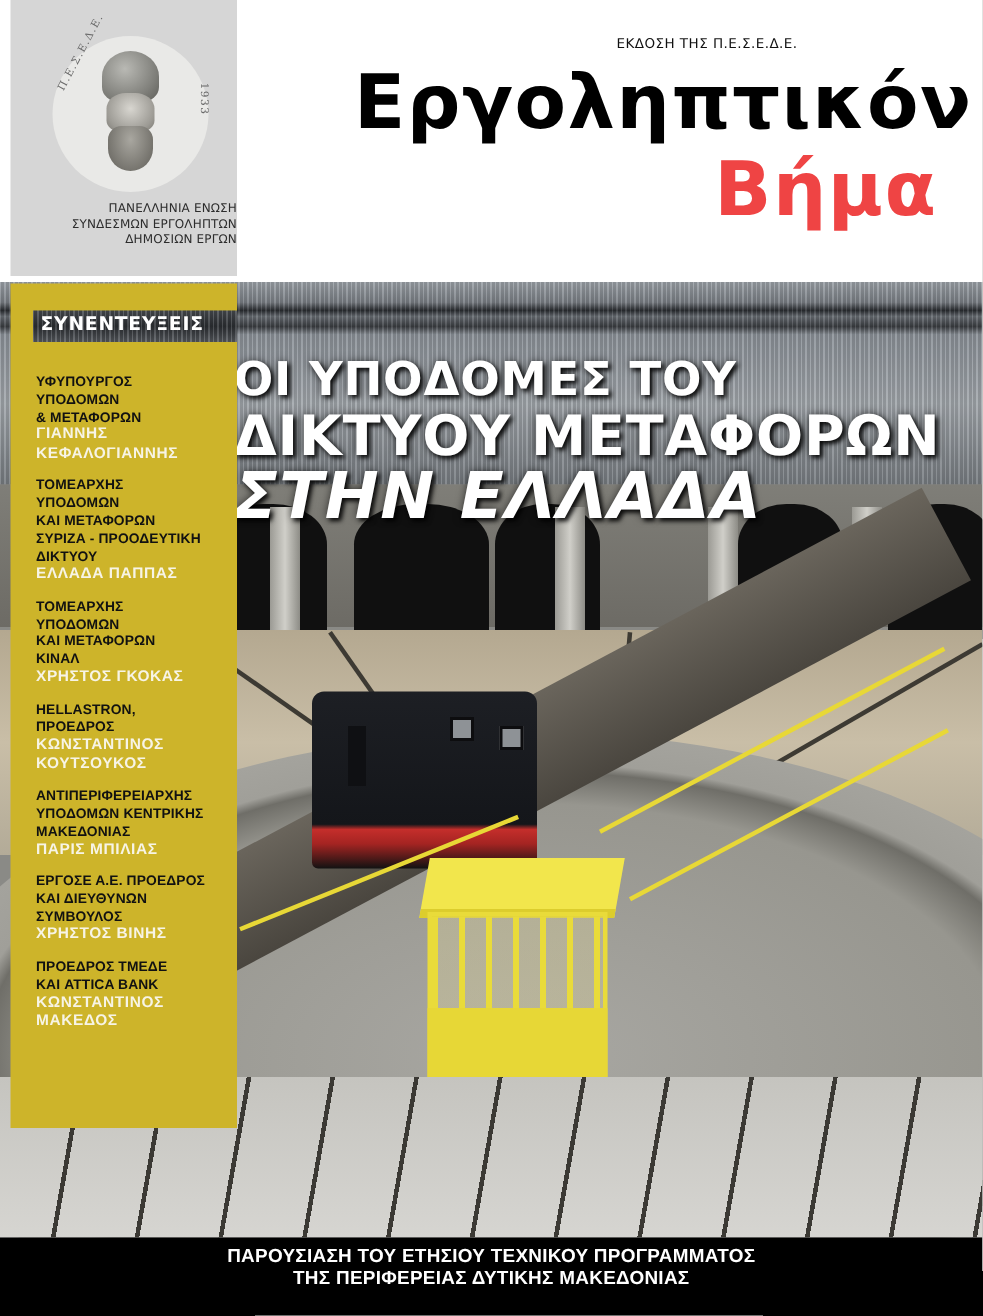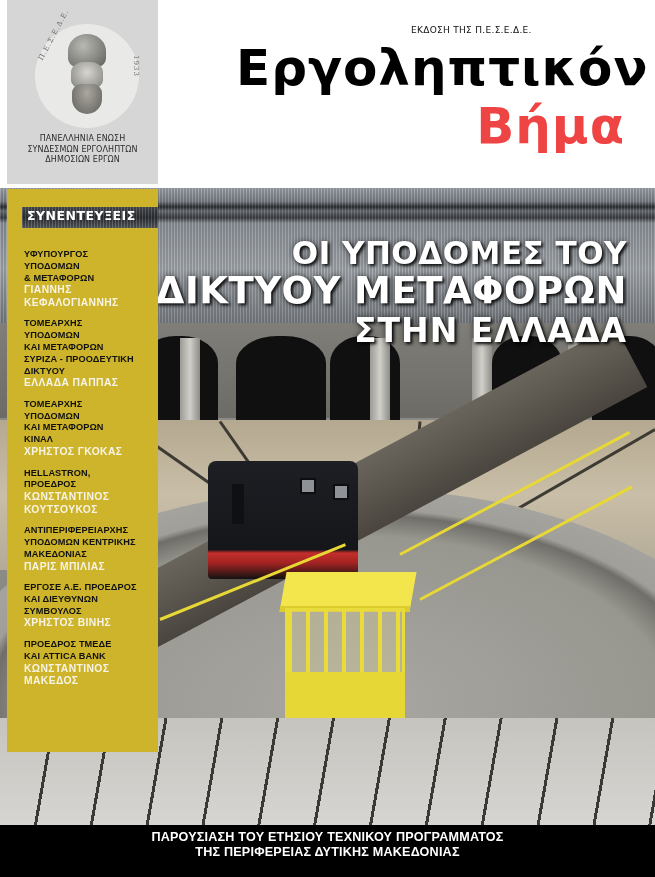--- a/index.html
+++ b/index.html
@@ -30,21 +30,21 @@
     position: absolute; left: 36px; top: 38px; width: 32px; height: 26px;
     background: radial-gradient(ellipse at 50% 40%, #d8d6d0 0%, #9d9b95 70%, #7a7872 100%);
     border-radius: 40% 40% 30% 30%;
   }
   .bust-beard {
     position: absolute; left: 37px; top: 60px; width: 30px; height: 30px;
     background: radial-gradient(ellipse at 50% 30%, #a9a7a0 0%, #6f6d67 80%);
     border-radius: 30% 30% 50% 50%;
   }
   .logo-caption {
-    position: absolute; left: 0; top: 134px; width: 151px; text-align: center;
+    position: absolute; left: 0; top: 134px; width: 151px; text-align: right;
     font-size: 8px; line-height: 10.5px; color: #2d2d2d; letter-spacing: 0.1px;
   }
   .logo-caption div { white-space: nowrap; }
 
   .masthead-kicker {
     position: absolute; left: 411px; top: 25px; font-size: 9px; color: #111;
     letter-spacing: 0.3px; white-space: nowrap;
   }
   .masthead-title {
     position: absolute; left: 236px; top: 40px; font-size: 50px; font-weight: bold;
@@ -134,27 +134,27 @@
   }
   .steps {
     position: absolute; left: 0; top: 530px; width: 100%; height: 107px;
     background:
       repeating-linear-gradient(100deg, transparent 0 52px, #3b3934 52px 55px),
       linear-gradient(180deg, #c5c4bf 0%, #d6d5d1 100%);
   }
 
   
   .headline {
-    position: absolute; right: 28px; top: 236px; text-align: right; color: #ffffff;
+    position: absolute; right: 28px; top: 236px; text-align: left; color: #ffffff;
     font-weight: bold; white-space: nowrap;
     text-shadow: 2px 2px 3px rgba(0,0,0,0.85), 0 0 6px rgba(0,0,0,0.6);
   }
   .headline-1 { font-size: 31px; line-height: 34px; letter-spacing: 0.5px; }
   .headline-2 { font-size: 37px; line-height: 42px; letter-spacing: 0.5px; }
-  .headline-3 { font-size: 33px; line-height: 38px; letter-spacing: 1px; }
+  .headline-3 { font-size: 43px; line-height: 38px; letter-spacing: 1px; font-style: italic; }
 
   
   .sidebar {
     position: absolute; left: 7px; top: 189px; width: 151px; height: 563px;
     background: #cdb42a;
   }
   .sidebar-header-cutout {
     position: absolute; left: 15px; top: 18px; width: 136px; height: 21px;
     background:
       repeating-linear-gradient(90deg, rgba(255,255,255,0.12) 0 1px, rgba(0,0,0,0.18) 1px 3px),

